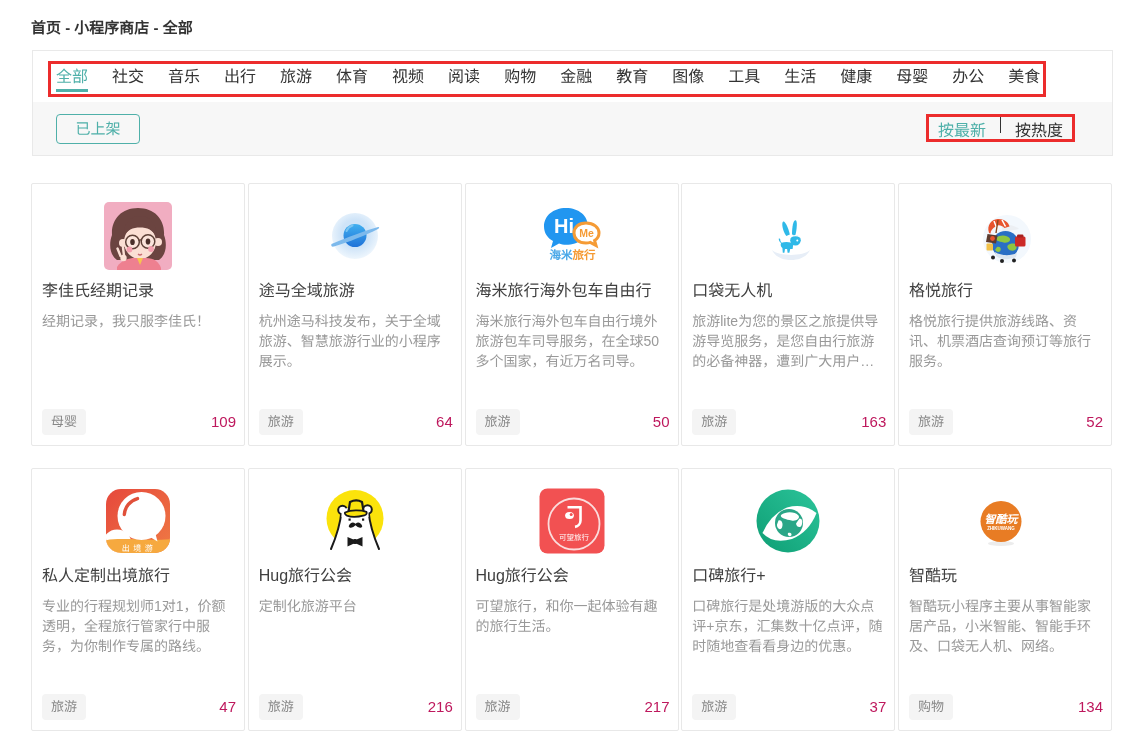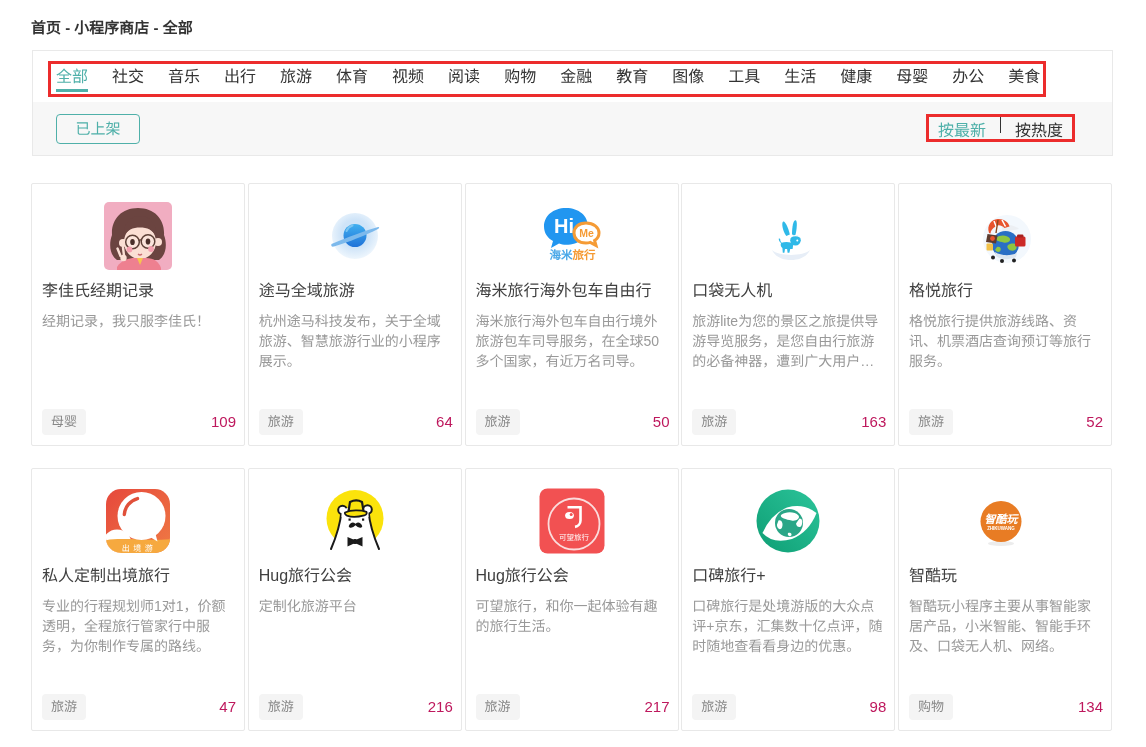--- a/index.html
+++ b/index.html
@@ -268,21 +268,21 @@
     <circle cx="35" cy="36" r="14" fill="#2aa687"></circle>
     <path d="M27,28 C32,24 41,24.5 44.5,28.5 C46.5,31.5 42,34.5 37.5,33.5 C32.5,32.5 25.5,31 27,28 Z" fill="#fff"></path>
     <path d="M45.5,31.5 C48.3,31.5 49,35 47.5,38.5 C46,41.5 42.5,40 42,36.5 Z" fill="#fff"></path>
     <path d="M24.5,33.5 C27.5,32.5 29.5,36.5 28,40.5 C26.5,44 22.5,41.5 23,37.5 Z" fill="#fff"></path>
     <path d="M34,46 C36.5,45 38.5,47 37,48.8 C35.5,50.2 33,48 34,46 Z" fill="#fff"></path>
   </svg>
   <div class="title">口碑旅行+</div>
   <div class="desc">口碑旅行是处境游版的大众点评+京东，汇集数十亿点评，随时随地查看看身边的优惠。</div>
   <div class="foot">
         <span class="tag">旅游</span>
-        <span class="num">98</span>
+        <span class="num">37</span>
       </div>
 </div>
 
 <div class="card">
   <svg class="icon" viewBox="0 0 68 68">
     <ellipse cx="30" cy="56.5" rx="13" ry="2.5" fill="#ececec"></ellipse>
     <circle cx="30" cy="34.5" r="20.5" fill="#e87c24"></circle>
     <text x="30" y="35.5" font-size="11" font-weight="bold" fill="#fff" text-anchor="middle" font-style="italic">智酷玩</text>
     <text x="30" y="43" font-size="4.5" font-weight="bold" fill="#fff" text-anchor="middle" font-family="Liberation Sans, sans-serif">ZHIKUWANG</text>
   </svg>

